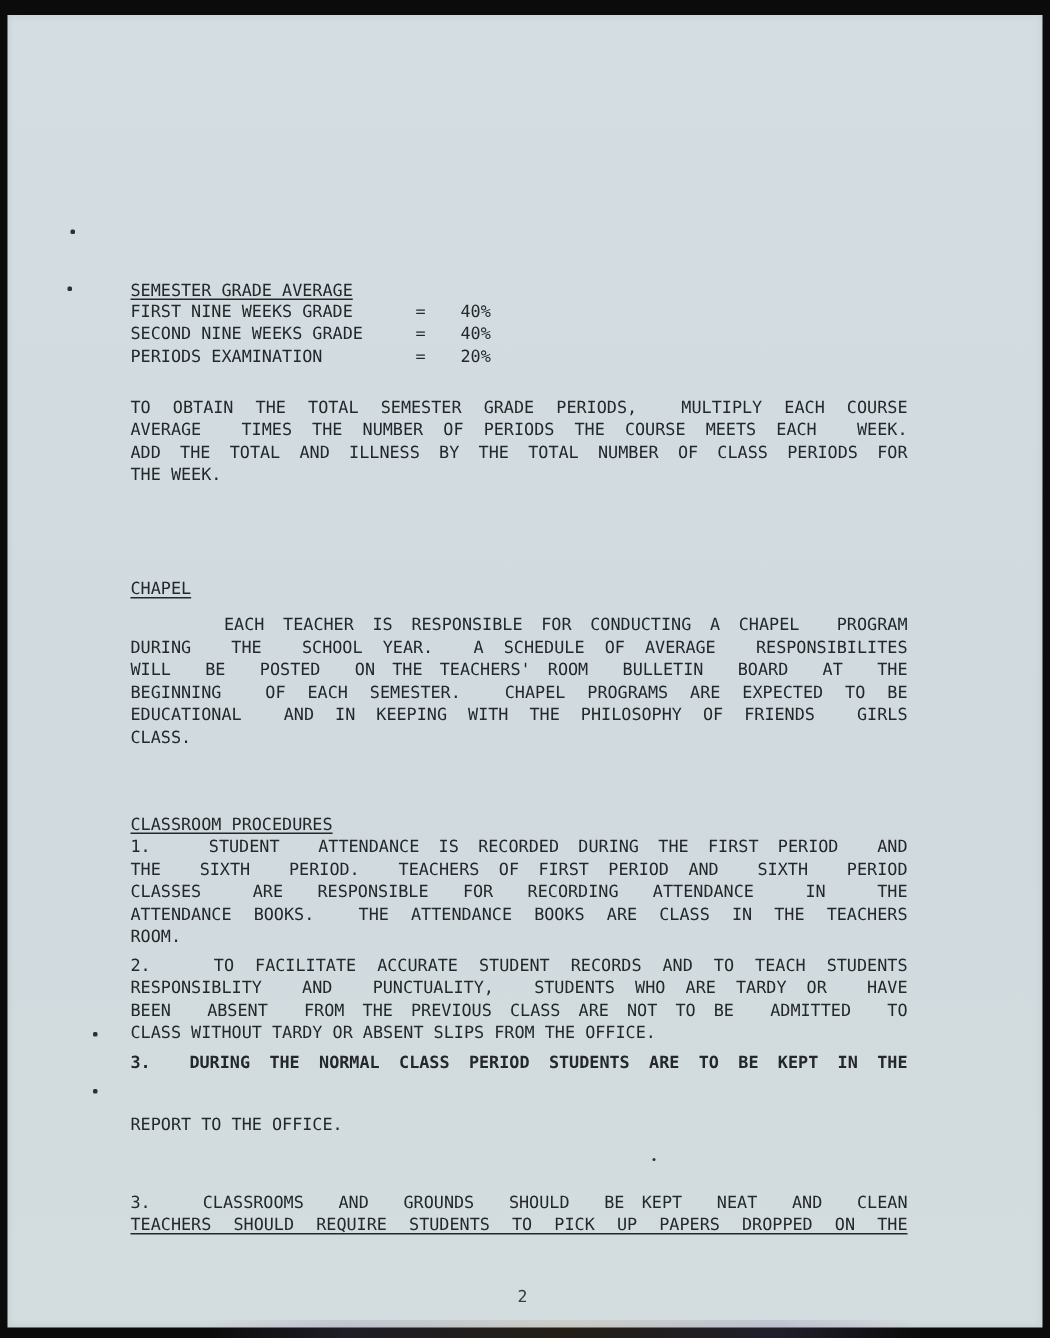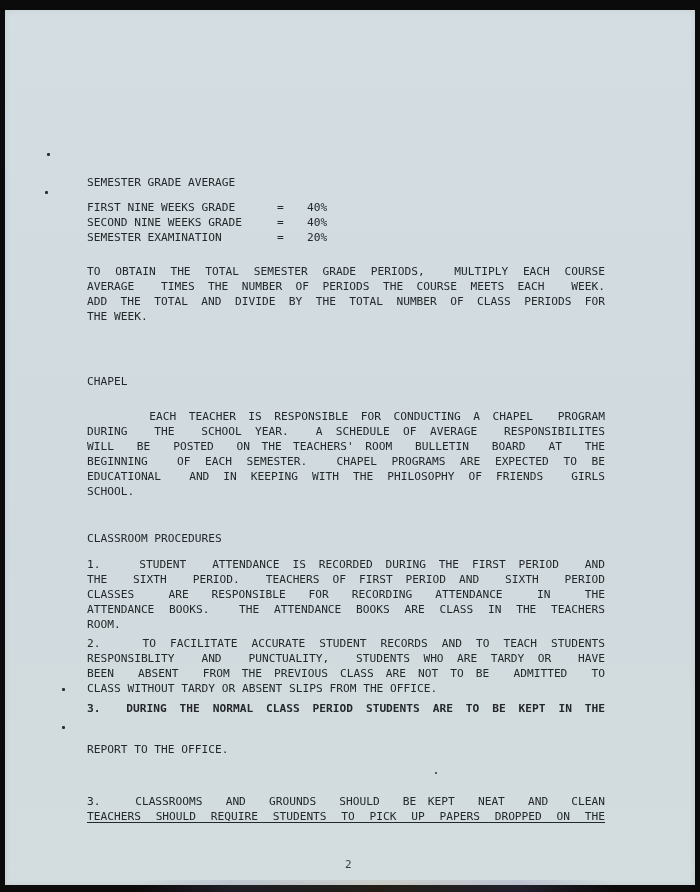--- a/index.html
+++ b/index.html
@@ -13,21 +13,23 @@
     .page {
       position: absolute;
       left: 5px;
       top: 10px;
       width: 690px;
       height: 875px;
       background: linear-gradient(180deg, #d4dee2 0%, #d0dadf 50%, #d3dcde 100%);
       box-shadow: inset 0 0 6px rgba(0,0,0,0.08);
     }
     .heading {
+      text-decoration: underline;
       text-underline-offset: 2px;
+      margin-top: 11px;
     }
     .block {
       position: absolute;
       left: 82px;
       width: 520px;
       font-family: "DejaVu Sans Mono", "Liberation Mono", monospace;
       font-size: 11.2px;
       color: #24282b;
       line-height: 15px;
     }
@@ -96,44 +98,44 @@
       <span class="grade-label">FIRST NINE WEEKS GRADE</span>
       <span class="grade-eq">=</span>
       <span class="grade-val">40%</span>
     </div>
     <div class="grade-row">
       <span class="grade-label">SECOND NINE WEEKS GRADE</span>
       <span class="grade-eq">=</span>
       <span class="grade-val">40%</span>
     </div>
     <div class="grade-row">
-      <span class="grade-label">SEMESTER EXAMINATION</span>
+      <span class="grade-label">PERIODS EXAMINATION</span>
       <span class="grade-eq">=</span>
       <span class="grade-val">20%</span>
     </div>
   </div>
 
   <div class="block" style="top:254px;">
     <span class="line">TO OBTAIN THE TOTAL SEMESTER GRADE PERIODS,  MULTIPLY EACH COURSE</span>
     <span class="line">AVERAGE  TIMES THE NUMBER OF PERIODS THE COURSE MEETS EACH  WEEK.</span>
-    <span class="line">ADD THE TOTAL AND DIVIDE BY THE TOTAL NUMBER OF CLASS PERIODS FOR</span>
+    <span class="line">ADD THE TOTAL AND ILLNESS BY THE TOTAL NUMBER OF CLASS PERIODS FOR</span>
     <span class="line last">THE WEEK.</span>
   </div>
 
   <div class="block" style="top:364px;">
     <div class="heading">CHAPEL</div>
   </div>
 
   <div class="block" style="top:399px;">
     <span class="line">     EACH TEACHER IS RESPONSIBLE FOR CONDUCTING A CHAPEL  PROGRAM</span>
     <span class="line">DURING  THE  SCHOOL YEAR.  A SCHEDULE OF AVERAGE  RESPONSIBILITES</span>
     <span class="line">WILL  BE  POSTED  ON THE TEACHERS' ROOM  BULLETIN  BOARD  AT  THE</span>
     <span class="line">BEGINNING  OF EACH SEMESTER.  CHAPEL PROGRAMS ARE EXPECTED TO BE</span>
     <span class="line">EDUCATIONAL  AND IN KEEPING WITH THE PHILOSOPHY OF FRIENDS  GIRLS</span>
-    <span class="line last">SCHOOL.</span>
+    <span class="line last">CLASS.</span>
   </div>
 
   <div class="block" style="top:521px;">
     <div class="heading">CLASSROOM PROCEDURES</div>
   </div>
 
   <div class="block" style="top:547px;">
     <span class="line">1.   STUDENT  ATTENDANCE IS RECORDED DURING THE FIRST PERIOD  AND</span>
     <span class="line">THE  SIXTH  PERIOD.  TEACHERS OF FIRST PERIOD AND  SIXTH  PERIOD</span>
     <span class="line">CLASSES   ARE  RESPONSIBLE  FOR  RECORDING  ATTENDANCE   IN   THE</span>

